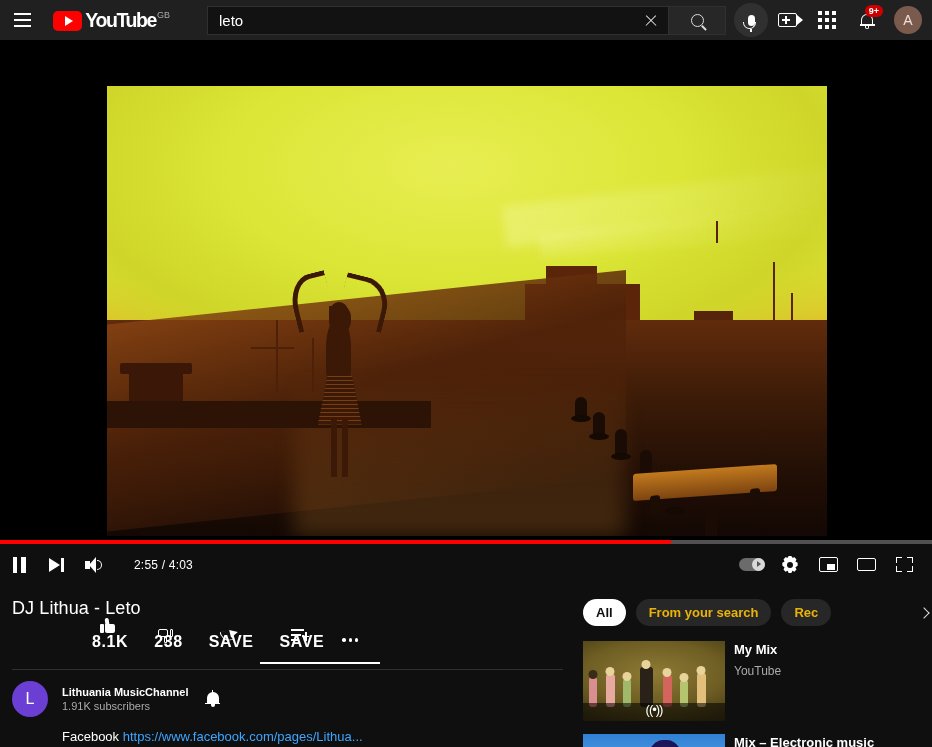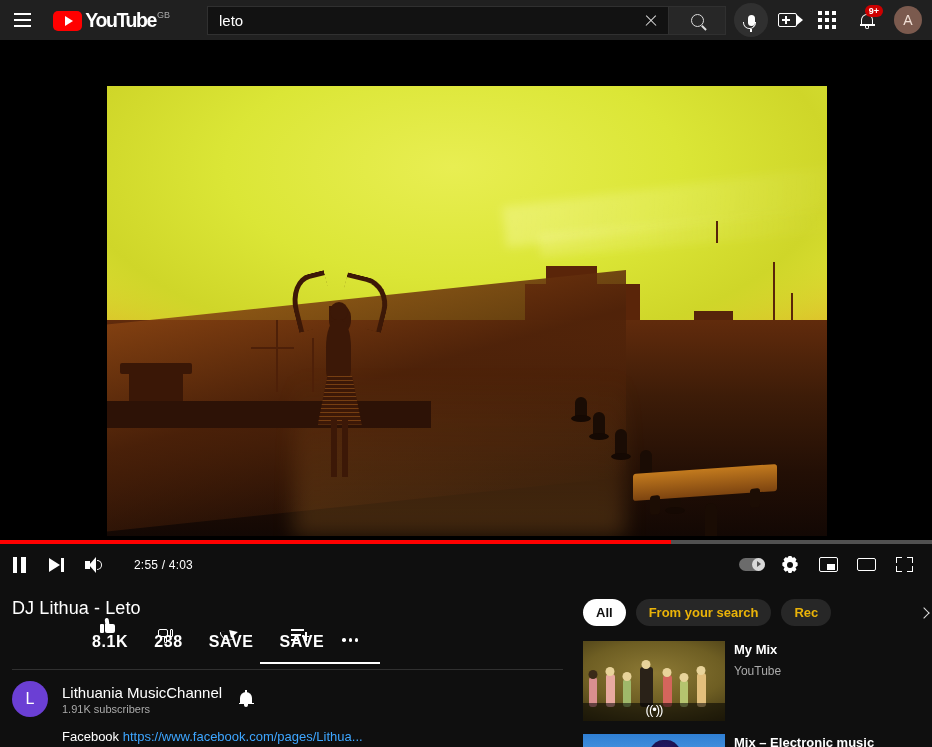--- a/index.html
+++ b/index.html
@@ -428,21 +428,21 @@
   .divider { height: 1px; background: #303030; margin-top: 18px; }
 
   .channel-row { display: flex; align-items: center; margin-top: 11px; }
   .ch-avatar {
     width: 36px; height: 36px; border-radius: 50%; background: #6b3fd4;
     display: flex; align-items: center; justify-content: center;
     font-size: 16px; color: #fff; flex-shrink: 0;
     cursor: pointer;
   }
   .ch-text { margin-left: 14px; }
-  .ch-name { font-size: 15px; font-weight: normal; color: #fff; cursor: pointer; }
+  .ch-name { font-size: 11px; font-weight: bold; color: #fff; cursor: pointer; }
   .ch-subs { font-size: 11px; color: #aaa; margin-top: 2px; }
   .sub-btn {
     margin-left: auto;
     background: #2f2f2f; color: #aaa;
     font-size: 12px; font-weight: bold; letter-spacing: .7px;
     padding: 9px 15px; cursor: pointer;
   }
   .bell-btn {
     width: 36px; height: 36px; display: flex; align-items: center; justify-content: center;
     cursor: pointer; margin-left: 6px;

